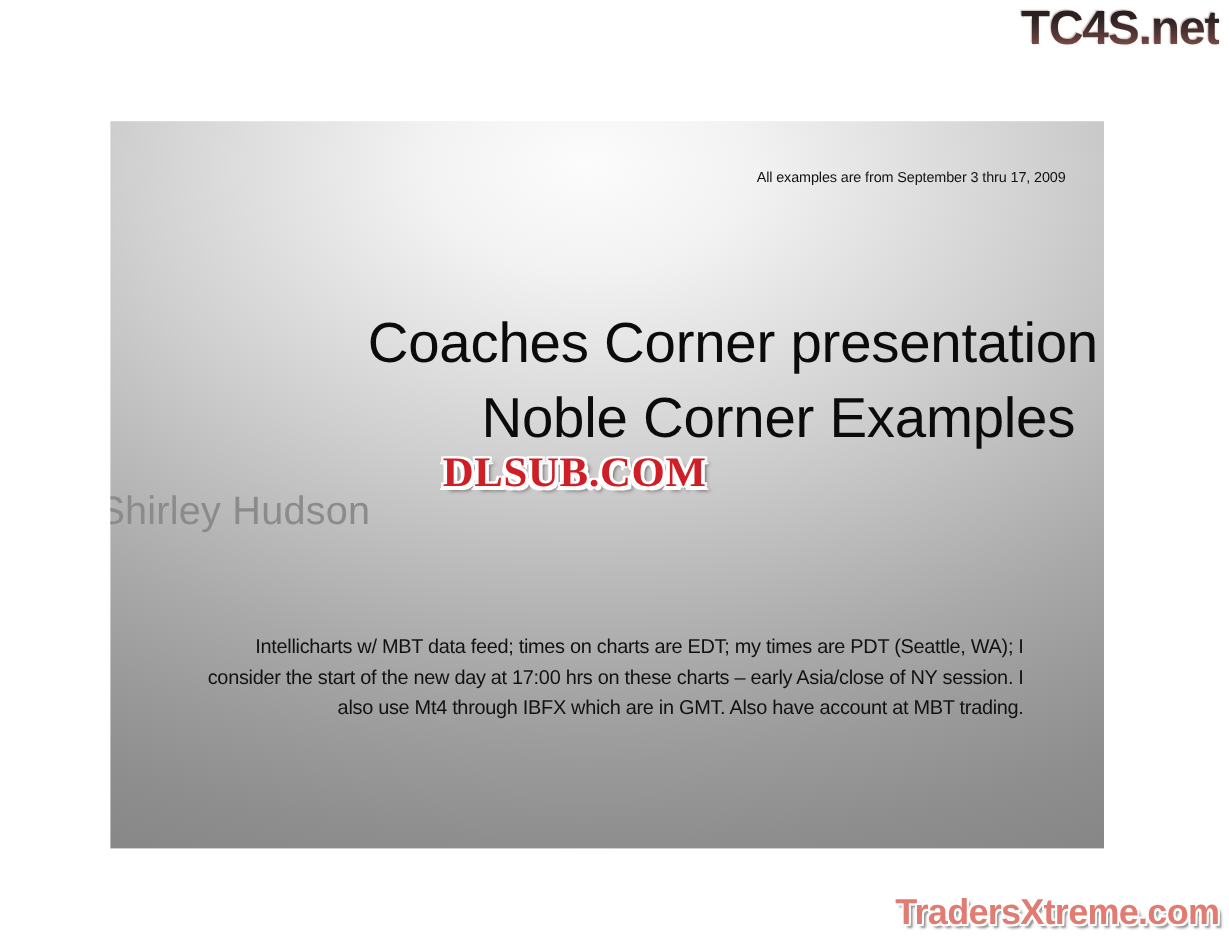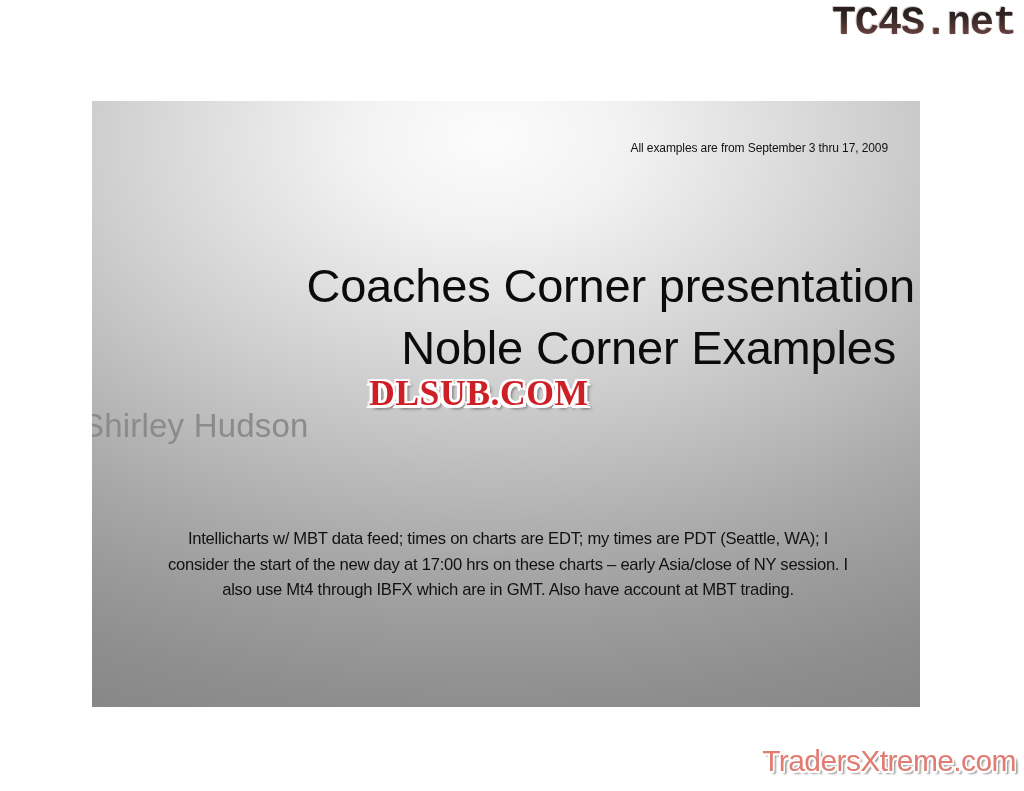--- a/index.html
+++ b/index.html
@@ -15,21 +15,21 @@
     overflow: hidden;
     font-family: "Liberation Sans", sans-serif;
     -webkit-font-smoothing: antialiased;
   }
 
   
   .tc4s-logo {
     position: absolute;
     top: 2px;
     right: 8px;
-    font-family: Liberation Mono, monospace;
+    font-family: Liberation Sans, sans-serif;
     font-weight: bold;
     font-size: 40px;
     line-height: 44px;
     letter-spacing: -1px;
     background: linear-gradient(180deg, #231b1b 0%, #2e2323 32%, #5c3b38 66%, #8d5e57 92%, #a87a70 100%);
     -webkit-background-clip: text;
     background-clip: text;
     color: transparent;
     text-shadow: 0 0 0 rgba(0,0,0,0);
     filter: drop-shadow(2px 2px 0 rgba(255,255,255,0.85)) drop-shadow(-1px -1px 0 rgba(120,90,85,0.35));
@@ -120,21 +120,21 @@
   
   .body-copy {
     position: absolute;
     left: 71px;
     top: 425px;
     width: 690px;
     font-size: 16.6px;
     line-height: 25.5px;
     color: #111111;
     letter-spacing: -0.25px;
-    text-align: center;
+    text-align: right;
   }
 
   
   .watermark {
     position: absolute;
     left: 277px;
     top: 275px;
     font-family: "Liberation Serif", serif;
     font-weight: bold;
     font-size: 35px;
@@ -153,21 +153,21 @@
       4px 4px 3px rgba(40,30,30,0.55);
     user-select: none;
   }
 
   
   .tx-logo {
     position: absolute;
     right: 8px;
     bottom: 13px;
     font-family: "Liberation Sans", sans-serif;
-    font-weight: normal;
+    font-weight: bold;
     font-size: 30px;
     line-height: 34px;
     letter-spacing: -0.6px;
     color: #e07c72;
     white-space: nowrap;
     text-shadow:
       1.5px 0 0 #ffffff, -1.5px 0 0 #ffffff,
       0 1.5px 0 #ffffff, 0 -1.5px 0 #ffffff,
       1.5px 1.5px 0 #ffffff, -1.5px 1.5px 0 #ffffff,
       1.5px -1.5px 0 #ffffff, -1.5px -1.5px 0 #ffffff,

